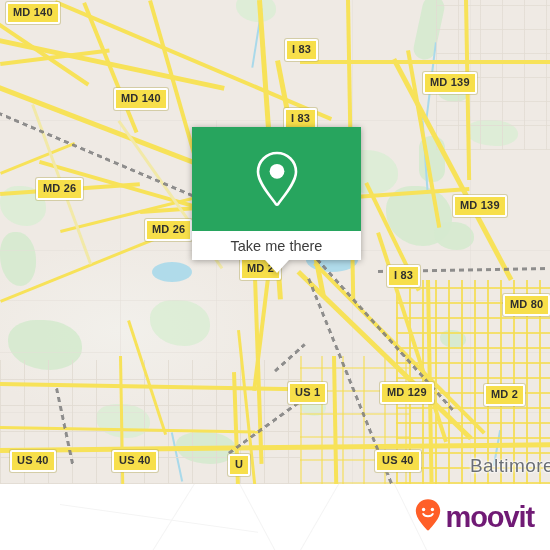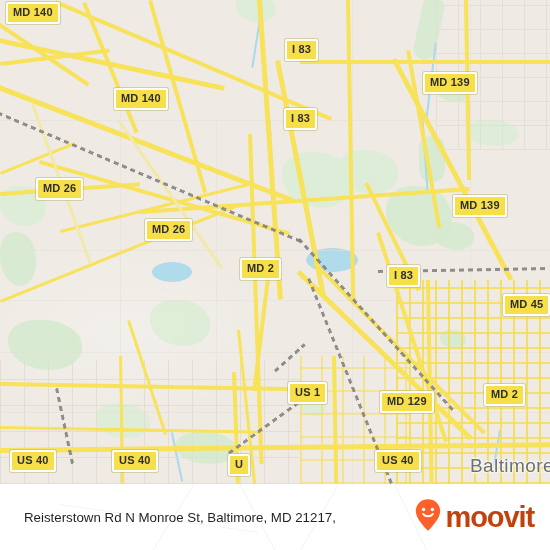--- a/index.html
+++ b/index.html
@@ -130,21 +130,21 @@
   }
   .moovit-logo {
     position: absolute;
     right: 16px; top: 50%;
     transform: translateY(-50%);
     display: flex; align-items: center; gap: 5px;
   }
   .moovit-word {
     font-size: 29px;
     font-weight: bold;
-    color: #c2410c;
+    color: #701a75;
     letter-spacing: -1.1px;
     line-height: 1;
   }
 </style>
 </head>
 <body>
 
 <div id="app">
 
   <div id="map">
@@ -256,43 +256,54 @@
         <div class="shield" style="left: 6px; top: 2px;">MD 140</div>
         <div class="shield" style="left: 285px; top: 39px;">I 83</div>
         <div class="shield" style="left: 423px; top: 72px;">MD 139</div>
         <div class="shield" style="left: 114px; top: 88px;">MD 140</div>
         <div class="shield" style="left: 284px; top: 108px;">I 83</div>
         <div class="shield" style="left: 36px; top: 178px;">MD 26</div>
         <div class="shield" style="left: 453px; top: 195px;">MD 139</div>
         <div class="shield" style="left: 145px; top: 219px;">MD 26</div>
         <div class="shield" style="left: 240px; top: 258px;">MD 2</div>
         <div class="shield" style="left: 387px; top: 265px;">I 83</div>
-        <div class="shield" style="left: 503px; top: 294px;">MD 45</div>
+        <div class="shield" style="left: 503px; top: 294px;">MD 80</div>
         <div class="shield" style="left: 288px; top: 382px;">US 1</div>
-        <div class="shield" style="left: 380px; top: 391px;">MD 129</div>
+        <div class="shield" style="left: 380px; top: 382px;">MD 129</div>
         <div class="shield" style="left: 484px; top: 384px;">MD 2</div>
         <div class="shield" style="left: 10px; top: 450px;">US 40</div>
         <div class="shield" style="left: 112px; top: 450px;">US 40</div>
         <div class="shield" style="left: 228px; top: 454px;">U</div>
         <div class="shield" style="left: 375px; top: 450px;">US 40</div>
       </div>
 
 
+    <div class="popup">
+      <div class="popup-head">
+        <span>
+          <svg class="pin-svg" width="46" height="58" viewBox="0 0 46 58" aria-hidden="true">
+            <path d="M23 3 C12.5 3 4 11.4 4 21.8 C4 33 17 47 22 54.2 C22.5 54.9 23.5 54.9 24 54.2 C29 47 42 33 42 21.8 C42 11.4 33.5 3 23 3 Z" fill="none" stroke="#ffffff" stroke-width="2.6"></path>
+            <circle cx="23" cy="21.3" r="7.4" fill="#ffffff"></circle>
+          </svg>
+        </span>
+      </div>
+      <div class="popup-foot">Take me there</div>
+      <div class="popup-tail"></div>
+    </div>
   </div>
 
   <div id="footer">
     <div class="footer-watermark">
       <span style="left:150px;top:70px;width:140px;transform:rotate(-58deg);"></span>
       <span style="left:236px;top:-8px;width:120px;transform:rotate(62deg);"></span>
       <span style="left:300px;top:66px;width:150px;transform:rotate(-60deg);"></span>
       <span style="left:392px;top:-6px;width:130px;transform:rotate(64deg);"></span>
       <span style="left:60px;top:20px;width:200px;transform:rotate(8deg);"></span>
     </div>
     <div class="footer-text">
-      <div>Reisterstown Rd N Monroe St, Baltimore, MD 21217,</div>
     </div>
     <div class="moovit-logo">
       <span>
         <svg width="26" height="33" viewBox="0 0 26 33" aria-hidden="true">
           <path d="M13 0.8 C6.1 0.8 0.8 6 0.8 12.6 C0.8 20 9.4 28.4 12 31.6 C12.5 32.2 13.5 32.2 14 31.6 C16.6 28.4 25.2 20 25.2 12.6 C25.2 6 19.9 0.8 13 0.8 Z" fill="#ff5f28"></path>
           <circle cx="8.6" cy="11" r="1.7" fill="#ffffff"></circle>
           <circle cx="17.4" cy="11" r="1.7" fill="#ffffff"></circle>
           <path d="M8.2 15.4 C9.6 18.6 16.4 18.6 17.8 15.4" fill="none" stroke="#ffffff" stroke-width="1.9" stroke-linecap="round"></path>
         </svg>
       </span>

